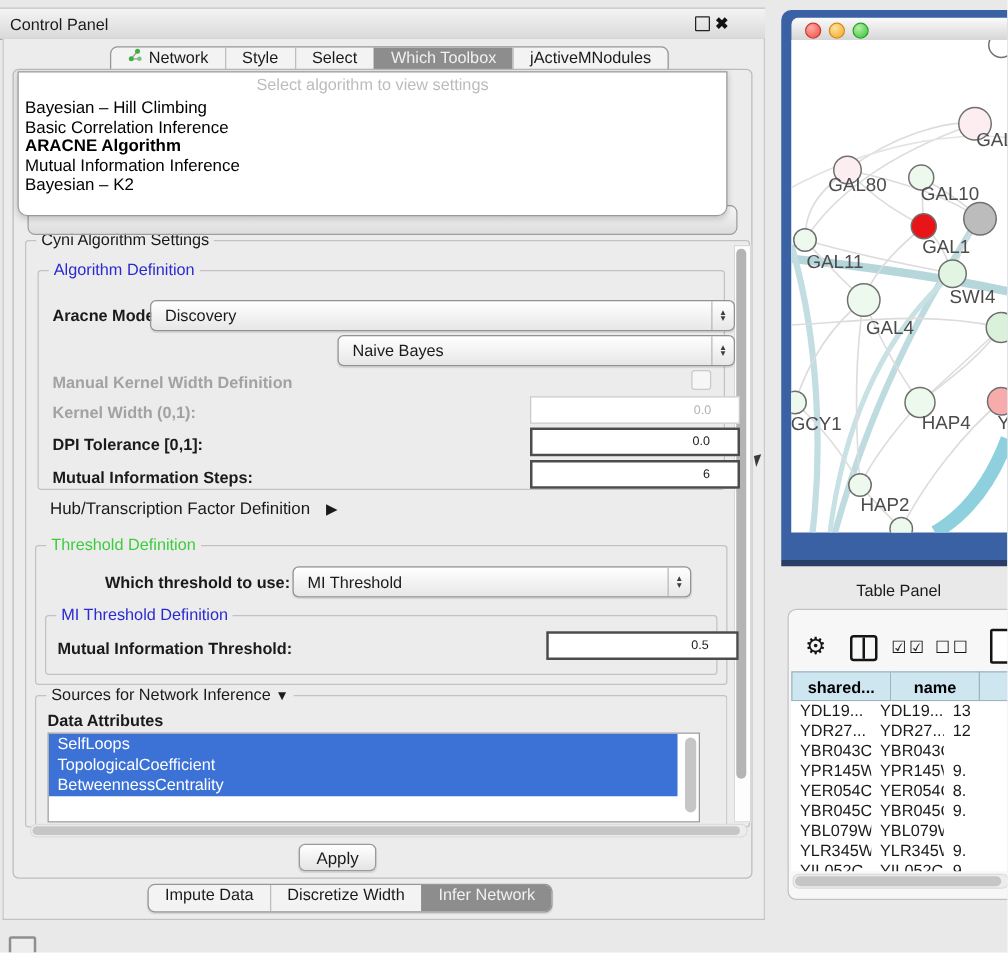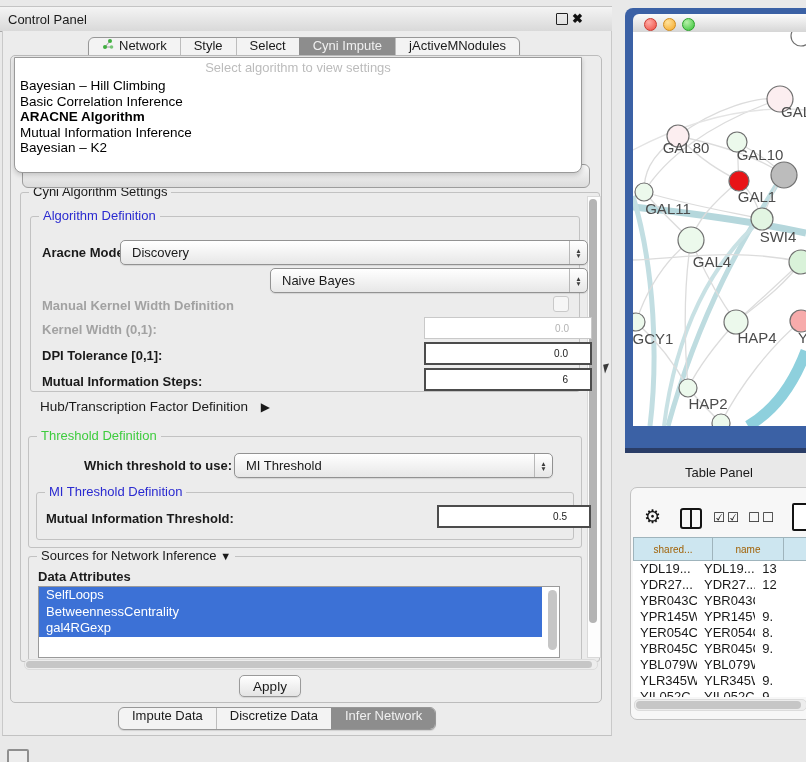--- a/index.html
+++ b/index.html
@@ -79,21 +79,21 @@
   .tp-title{left:637px;top:465px;font-size:13px;margin-left:48px;}
   .tp-panel{left:630px;top:487px;width:200px;height:231px;background:#f7f7f7;
     border:1px solid #c2c2c2;border-radius:7px;}
   .gear{left:644px;top:505px;font-size:19px;color:#141414;}
   .colicon{left:680px;top:508px;width:18px;height:17px;border:2px solid #141414;border-radius:3px;}
   .colicon i{position:absolute;left:8px;top:0;width:2px;height:100%;background:#141414;}
   .pairs{font-size:13.5px;letter-spacing:2px;color:#141414;}
   .docicon{left:792px;top:503px;width:20px;height:24px;border:2px solid #141414;border-radius:2px;background:#fff;}
   .tbl-head{left:633px;top:537px;height:24px;display:flex;}
   .th{background:#cde6f0;border:1px solid #9fb4bc;border-left:none;display:flex;align-items:center;
-     justify-content:center;font-size:10px;color:#a16207;}
+     justify-content:center;font-size:13px;color:#000000;font-weight:bold;}
   .th:first-child{border-left:1px solid #9fb4bc;}
   .tbl-body{left:633px;top:561px;width:173px;height:136px;overflow:hidden;background:#fff;}
   .trow{display:flex;height:16px;line-height:16px;font-size:13px;}
   .td{white-space:nowrap;overflow:hidden;}
   
   .mini-icon{left:7px;top:749px;width:18px;height:14px;border:2px solid #8f8f8f;border-radius:2px;background:#ededed;}
   svg text{font-family:"Liberation Sans",sans-serif;}
 </style>
 </head>
 <body>
@@ -120,21 +120,21 @@
         </span>
         <span>Network</span>
       </div>
       <div class="tab">
         <span>Style</span>
       </div>
       <div class="tab">
         <span>Select</span>
       </div>
       <div class="tab sel">
-        <span>Cyni Impute</span>
+        <span>Which Toolbox</span>
       </div>
       <div class="tab">
         <span>jActiveMNodules</span>
       </div>
     </div>
 
   <div class="abs main-panel"></div>
 
   <div class="abs remnant">
     <span>galFiltered.sif default node</span>
@@ -218,37 +218,37 @@
 
   <div class="abs grp" style="left:28px;top:556px;width:552px;height:104px;border-bottom:none;">
     <span class="gtitle">
       <span>Sources for Network Inference</span>
       <span style="font-size:11px;">▼</span>
     </span>
   </div>
   <div class="abs lbl" style="left:38px;top:569px;">Data Attributes</div>
   <div class="attrlist" style="left:38px;top:586px;width:520px;height:70px;" id="attr-list">
     <div class="attr">SelfLoops</div>
+      <div class="attr">TopologicalCoefficient</div>
       <div class="attr">BetweennessCentrality</div>
-      <div class="attr">gal4RGexp</div>
       <div class="vthumb" style="right:2px;top:3px;width:9px;height:60px;"></div>
   </div>
   <div class="abs hscroll" style="left:24px;top:659px;width:572px;height:9px;">
     <div class="hthumb" style="width:566px;"></div>
   </div>
 
   <div class="abs btn" style="left:239px;top:675px;width:60px;height:20px;">
     <span>Apply</span>
   </div>
   <div class="abs tabbar" id="bottom-tabs" style="left:118px;top:707px;height:21px;">
       <div class="tab">
         <span>Impute Data</span>
       </div>
       <div class="tab">
-        <span>Discretize Data</span>
+        <span>Discretize Width</span>
       </div>
       <div class="tab sel">
         <span>Infer Network</span>
       </div>
     </div>
 
   <div class="abs mini-icon"></div>
 
   <div class="abs net-frame"></div>
   <div class="abs net-shadow"></div>

